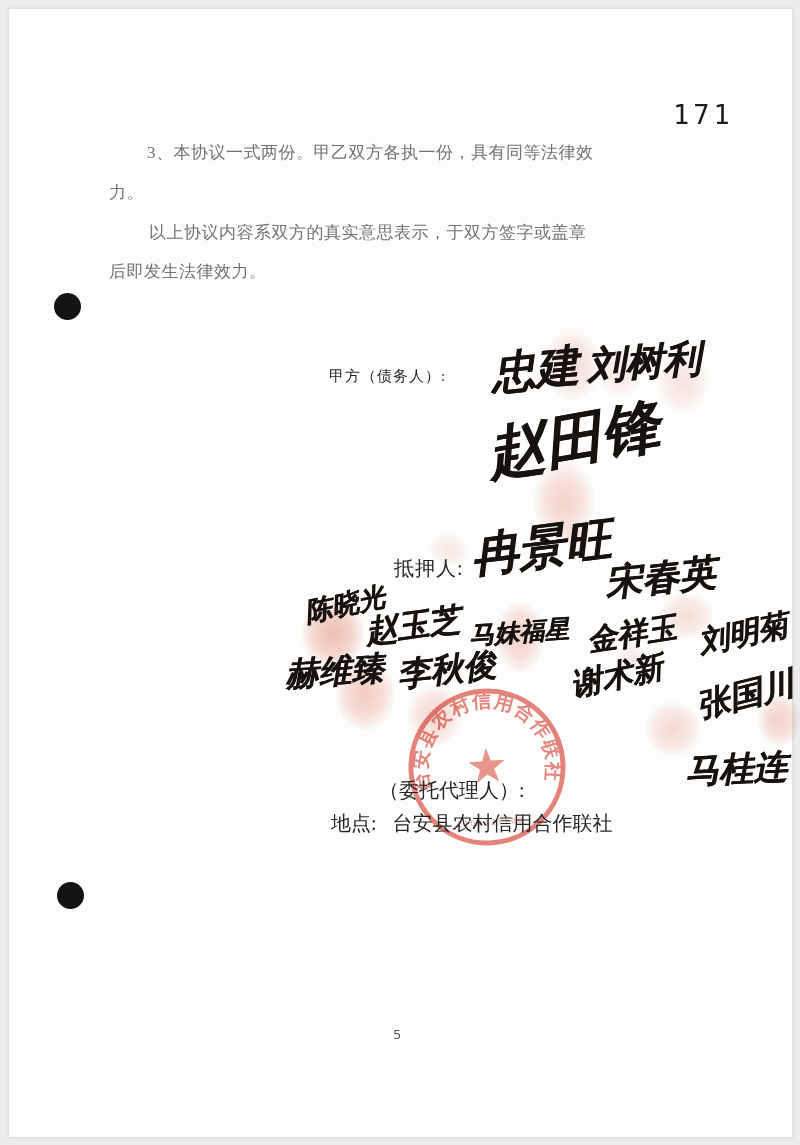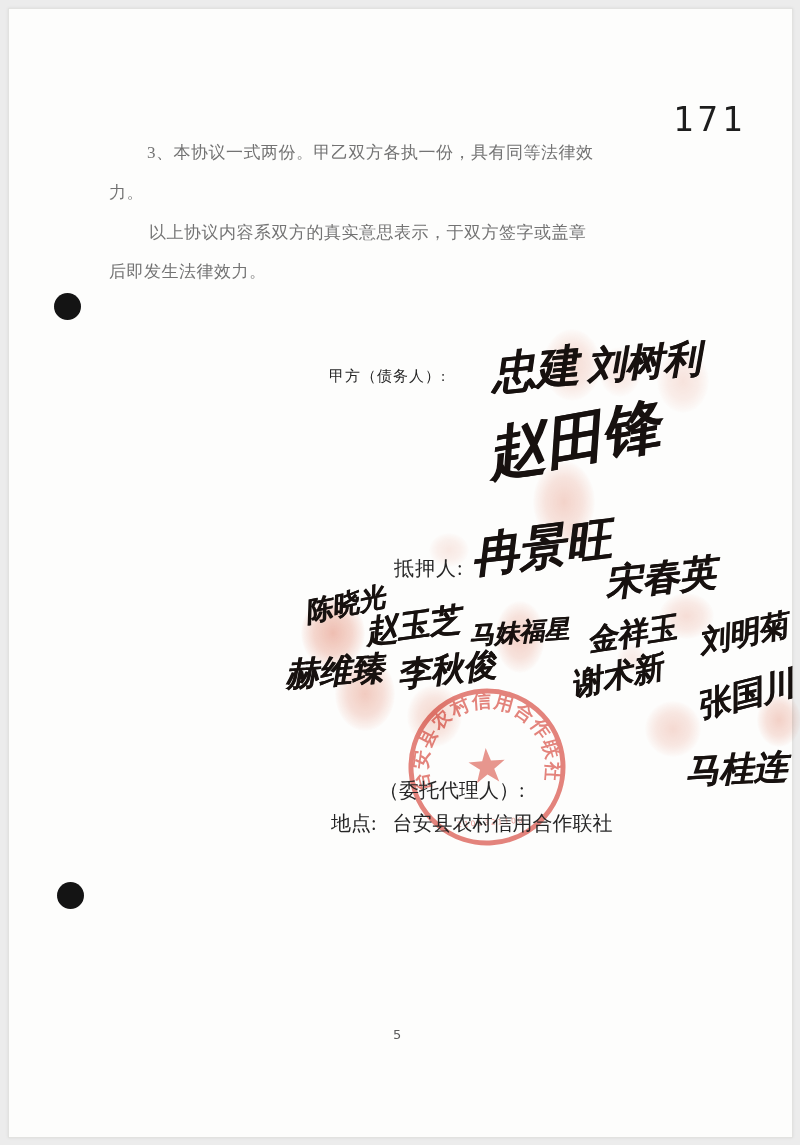--- a/index.html
+++ b/index.html
@@ -15,21 +15,21 @@
     box-shadow:0 0 3px rgba(0,0,0,.08);
   }
   
   .bodyline{
     position:absolute;color:#737373;font-size:17px;letter-spacing:0.5px;
     white-space:nowrap;
   }
   .pageno-top{
     position:absolute;left:664px;top:90px;
     font-family:"DejaVu Sans Mono", monospace;
-    font-size:34px;letter-spacing:4px;color:#1d1d1d;
+    font-size:27px;letter-spacing:4px;color:#1d1d1d;
   }
   .pageno-bottom{
     position:absolute;left:384px;top:1018px;
     font-family:"DejaVu Sans", sans-serif;
     font-size:13px;color:#5a5a5a;
   }
   .lbl{position:absolute;color:#262626;white-space:nowrap;}
   .lbl-jiafang{left:320px;top:358px;font-size:15px;letter-spacing:1px;}
   .lbl-diyaren{left:385px;top:546px;font-size:20px;letter-spacing:1px;}
   .line-yifang{left:325px;top:729px;font-size:20px;}

